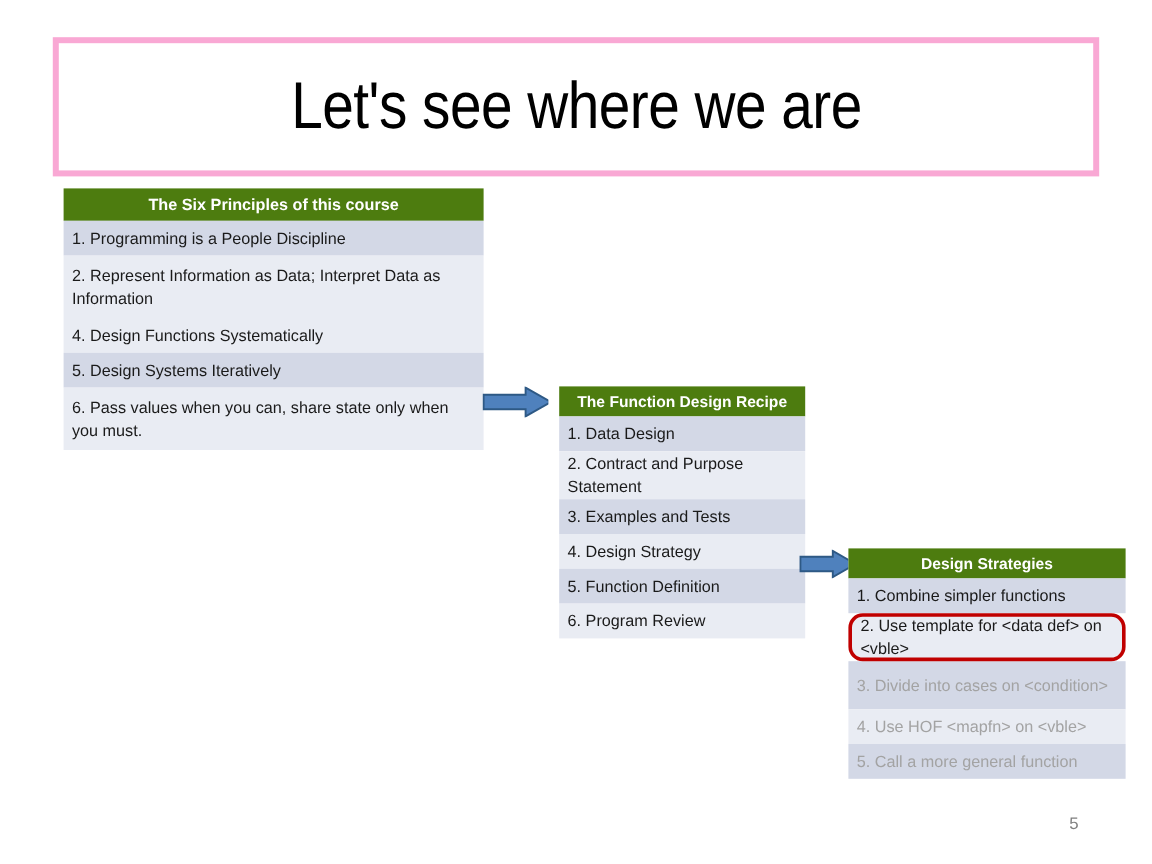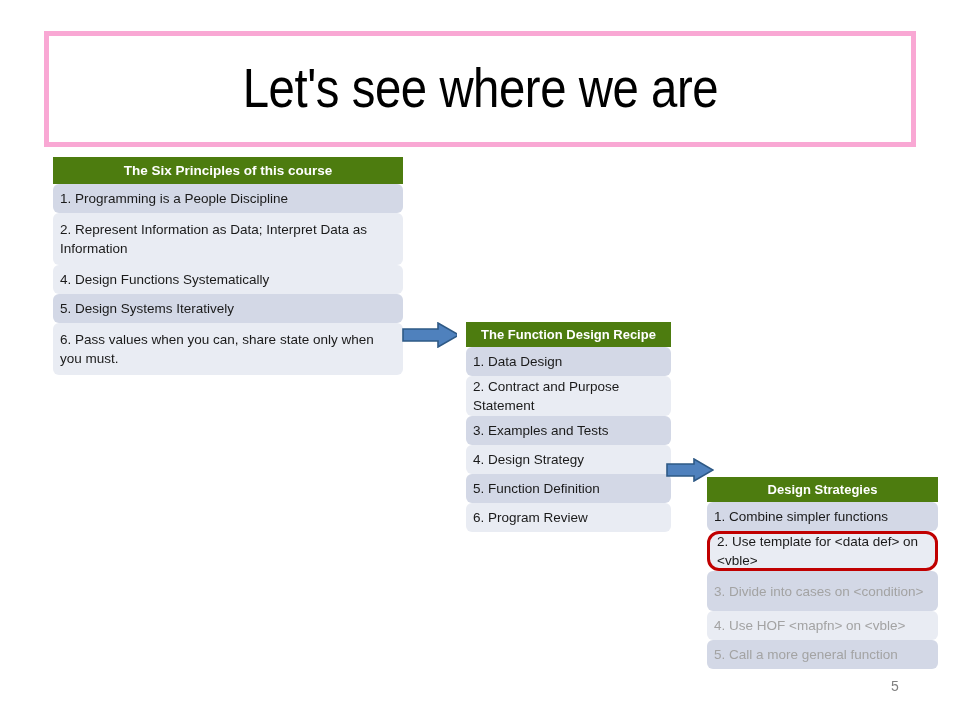--- a/index.html
+++ b/index.html
@@ -61,21 +61,20 @@
   .stack-row {
     box-sizing: border-box;
     color: #1a1a1a;
     font-size: 13.5px;
     line-height: 19px;
     padding: 5px 7px 5px 7px;
     background: #E9ECF3;
     display: flex;
     align-items: center;
     position: relative;
-    border-radius: 6px;
   }
   .stack-row.alt {
     background: #D3D8E6;
   }
   .stack-row.dim {
     color: #A3A3A3;
   }
   .stack-row.highlight {
     border: 3px solid #C00000;
     border-radius: 12px;
@@ -89,21 +88,21 @@
   #table-principles .stack-row { height: 29px; }
   #table-principles .stack-row.two-line { height: 52px; align-items: center; }
 
   
   #table-recipe { left: 457px; top: 322px; width: 214px; padding-left: 9px; }
   #table-recipe .stack-header { height: 25px; font-size: 13px; }
   #table-recipe .stack-row { height: 29px; }
   #table-recipe .stack-row.two-line { height: 40px; }
 
   
-  #table-strategies { left: 707px; top: 457px; width: 231px; margin-top: 20px; }
+  #table-strategies { left: 707px; top: 457px; width: 231px; }
   #table-strategies .stack-header { height: 25px; font-size: 13px; }
   #table-strategies .stack-row { height: 29px; }
   #table-strategies .stack-row.two-line { height: 40px; }
 
   
   .arrow { position: absolute; }
   .arrow svg { display: block; }
 
   
   #page-number {

